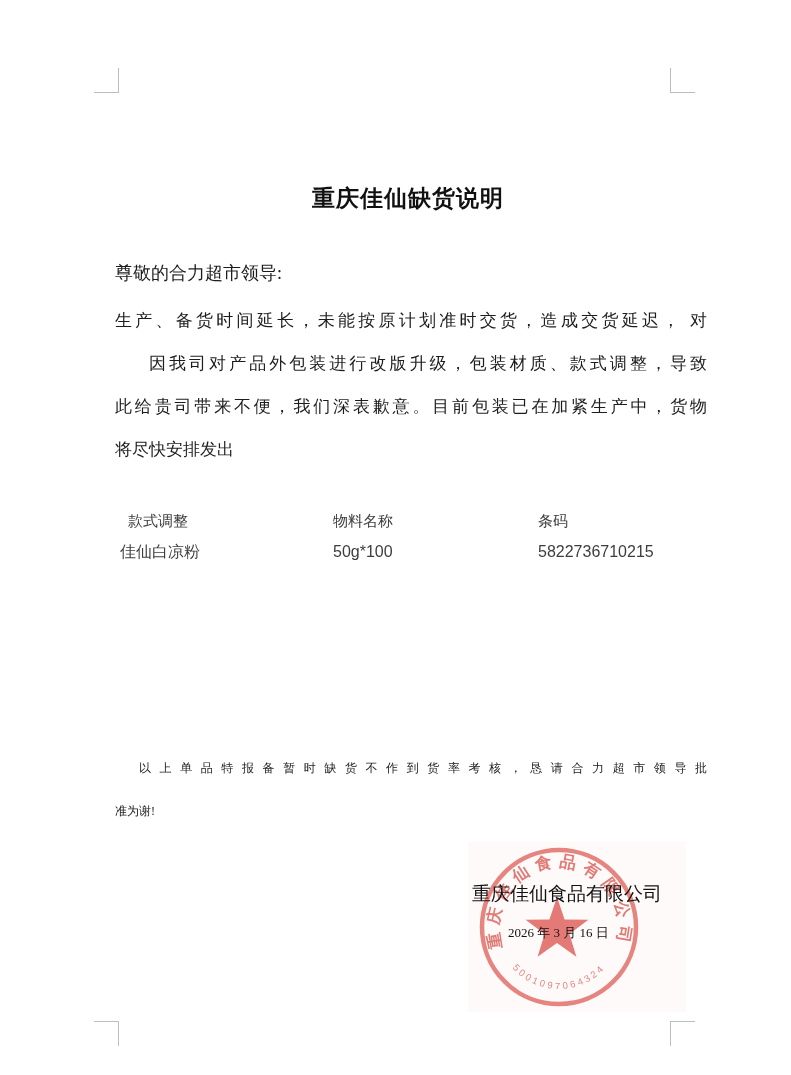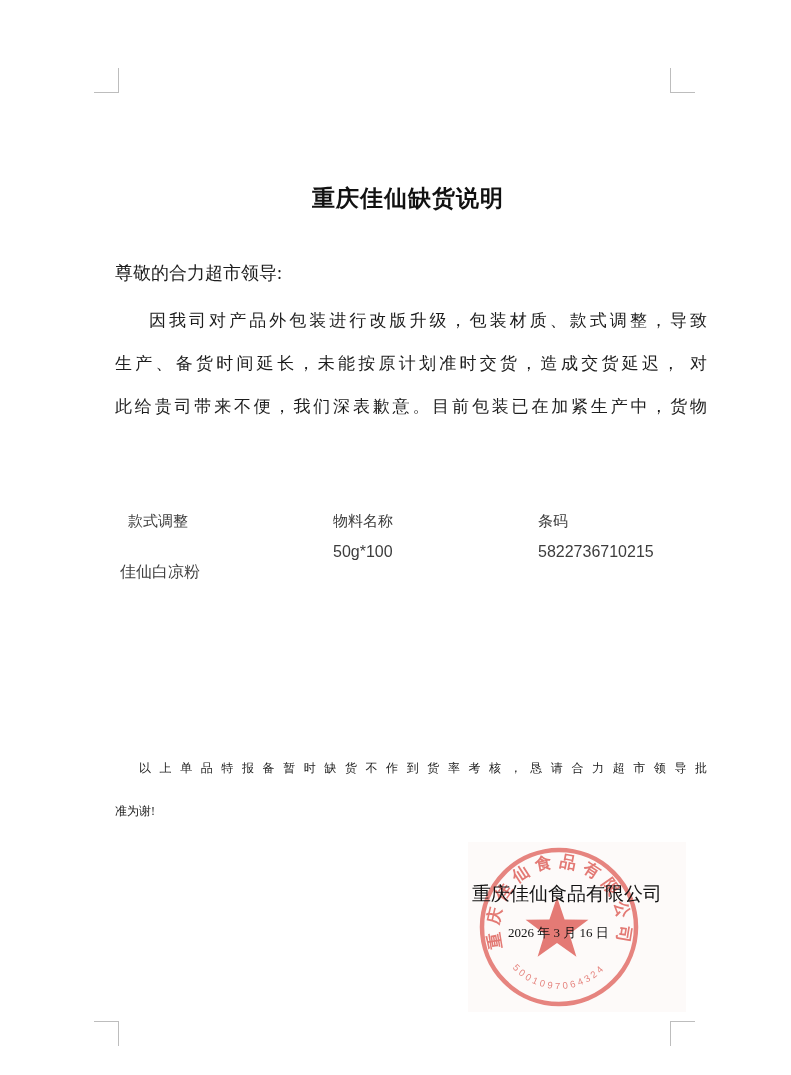--- a/index.html
+++ b/index.html
@@ -85,21 +85,21 @@
     top: 505px;
     width: 592px;
     font-family: "Liberation Sans", sans-serif;
     color: #3d3d3d;
   }
   .t-row { position: relative; }
   .t-row.t-head { height: 32px; line-height: 32px; font-size: 15px; }
   .t-row.t-data { height: 30px; line-height: 30px; font-size: 16px; }
   .t-cell { position: absolute; top: 0; white-space: nowrap; }
   .t-head .c1 { left: 13px; }
-  .t-data .c1 { left: 5px; margin-top: 20px; }
+  .t-data .c1 { left: 5px; }
   .c2 { left: 218px; }
   .c3 { left: 423px; }
 
   
   .stamp {
     position: absolute;
     left: 455px;
     top: 825px;
     z-index: 1;
   }
@@ -145,23 +145,24 @@
   <div class="crop-mark tl"></div>
   <div class="crop-mark tr"></div>
   <div class="crop-mark bl"></div>
   <div class="crop-mark br"></div>
 
   <h1 class="doc-title">重庆佳仙缺货说明</h1>
 
   <div class="salutation">尊敬的合力超市领导:</div>
 
   <div class="body-para">
+    <div class="line just">生产、备货时间延长，未能按原计划准时交货，造成交货延迟， 对</div>
     <div class="line just indent">因我司对产品外包装进行改版升级，包装材质、款式调整，导致</div>
-    <div class="line just">生产、备货时间延长，未能按原计划准时交货，造成交货延迟， 对</div>
     <div class="line just">此给贵司带来不便，我们深表歉意。目前包装已在加紧生产中，货物</div>
+    <div class="line">将尽快安排发出</div>
   </div>
 
   <div class="product-table">
     <div class="t-row t-head">
       <div class="t-cell c1">款式调整</div>
       <div class="t-cell c2">物料名称</div>
       <div class="t-cell c3">条码</div>
     </div>
     <div class="t-row t-data">
       <div class="t-cell c1">佳仙白凉粉</div>

